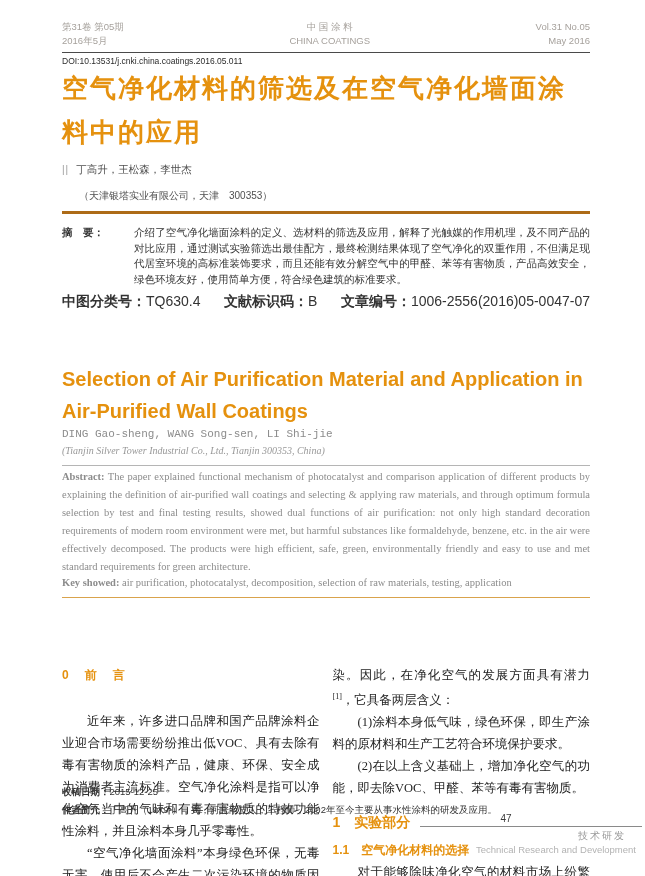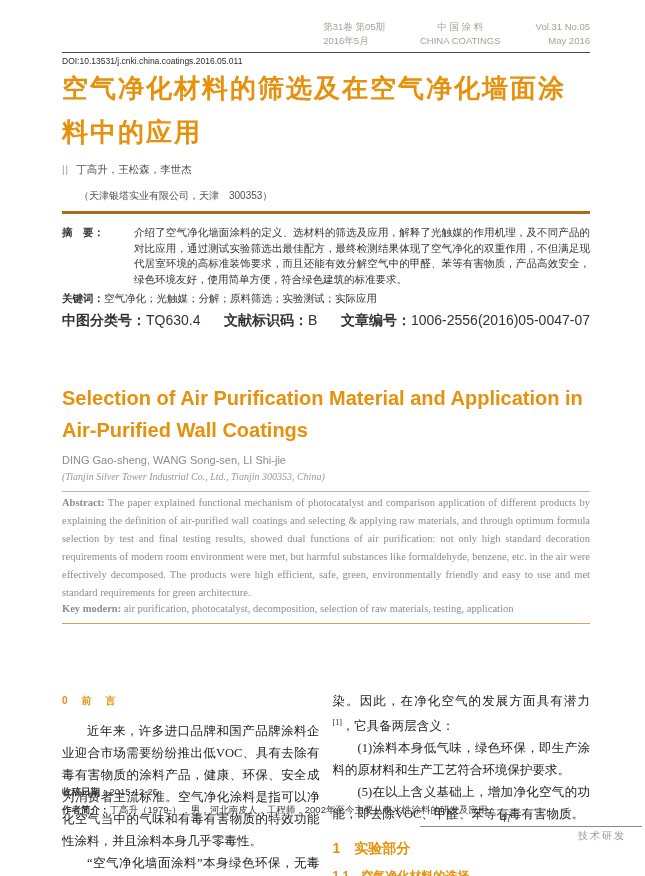--- a/index.html
+++ b/index.html
@@ -2,21 +2,21 @@
 <html><head>
 <meta charset="utf-8">
 <style>
   * { margin:0; padding:0; box-sizing:border-box; }
   html,body { background:#ffffff; }
   body { width:645px; height:876px; font-family:"Liberation Sans", sans-serif; color:#2d2d2d; }
   .page { position:relative; width:645px; height:876px; background:#fff; overflow:hidden; }
   .inner { padding:20px 55px 0 62px; }
 
   
-  .journal-header { display:flex; justify-content:flex-end; font-size:9.5px; line-height:14px; color:#a6a19c; padding-bottom:4px; border-bottom:1px solid #4a4a4a;gap:35px; }
+  .journal-header { display:flex; justify-content:space-between; font-size:9.5px; line-height:14px; color:#a6a19c; padding-bottom:4px; border-bottom:1px solid #4a4a4a;gap:35px; }
   .journal-header .center { text-align:center; }
   .journal-header .right { text-align:right; }
   .doi { font-size:8.5px; color:#2b2b2b; margin-top:3px; }
 
   
   .title-cn { margin-top:0; font-size:26px; line-height:44px; font-weight:bold; color:#e5910e; letter-spacing:2px; }
   .authors-row { margin-top:9px; display:flex; align-items:baseline; font-size:10.5px; color:#4f4f4f; }
   .author-mark { color:#9b9b9b; letter-spacing:1px; margin-right:7px; font-size:10px; }
   .affiliation-cn { margin-top:12px; padding-left:17px; font-size:10px; color:#4f4f4f; }
   .thick-rule { margin-top:8px; height:3px; background:#ad6b17; }
@@ -25,32 +25,32 @@
   .abstract-cn { margin-top:11px; font-size:10.5px; line-height:15.5px; color:#333; display:flex;gap:28px; }
   .abstract-cn .lbl { font-weight:bold; white-space:nowrap; margin-right:2px; }
   .abstract-cn .txt { text-align:justify; }
   .keywords-cn { margin-top:5px; font-size:10.5px; color:#333; }
   .keywords-cn .lbl { font-weight:bold; }
   .class-row { margin-top:6px; display:flex; justify-content:space-between; font-size:14px; color:#333; }
   .class-row .lbl { font-weight:bold; }
 
   
   .title-en { margin-top:52px; font-size:20px; line-height:32px; font-weight:bold; color:#e5910e; }
-  .authors-en { margin-top:8px; font-size:11px; color:#8c8c8c; }
+  .authors-en { margin-top:1px; font-size:11px; color:#8c8c8c;font-family:Liberation Mono, monospace; }
   .affiliation-en { margin-top:5px; font-size:10px; color:#989898; font-style:italic; font-family:"Liberation Serif", serif; }
   .thin-rule-gray { margin-top:9px; border-top:1px solid #b5b5b5; }
   .abstract-en { margin-top:2px; font-size:10.5px; line-height:18px; color:#8c8c8c; text-align:justify; font-family:"Liberation Serif", serif; }
   .abstract-en .lbl, .keywords-en .lbl { font-weight:bold; }
   .keywords-en { margin-top:1px; font-size:10.5px; color:#8c8c8c; font-family:"Liberation Serif", serif; }
   .thin-rule-orange { margin-top:9px; border-top:1px solid #d9a34c; }
 
   
   .columns { margin-top:66px; display:flex; gap:13px; }
   .col { width:258px; font-family:"Liberation Serif", serif; font-size:12.5px; line-height:22px; color:#222; text-align:justify; }
-  .sec-h0 { font-family:"Liberation Sans", sans-serif; font-size:10px; font-weight:bold; color:#e5910e; letter-spacing:2px; margin-bottom:8px; }
+  .sec-h0 { font-family:"Liberation Sans", sans-serif; font-size:12px; font-weight:bold; color:#e5910e; letter-spacing:2px; margin-bottom:24px; }
   .sec-h1 { font-family:"Liberation Sans", sans-serif; font-size:14px; font-weight:bold; color:#e5910e; margin-top:12px; }
   .sec-h2 { font-family:"Liberation Sans", sans-serif; font-size:12px; font-weight:bold; color:#e5910e; margin-top:6px; }
   .para { text-indent:2em; }
   .para-cont { text-indent:0; }
   sup.ref { font-size:8px; vertical-align:super; }
 
   
   .footnote { position:absolute; left:62px; top:783px; width:470px; font-size:9.5px; line-height:18px; color:#333; }
   .footnote .lbl { font-weight:bold; }
 
@@ -90,63 +90,61 @@
       <span>丁高升，王松森，李世杰</span>
     </div>
     <div class="affiliation-cn">（天津银塔实业有限公司，天津　300353）</div>
 
     <div class="thick-rule"></div>
 
     <div class="abstract-cn">
       <span class="lbl">摘　要：</span>
       <span class="txt">介绍了空气净化墙面涂料的定义、选材料的筛选及应用，解释了光触媒的作用机理，及不同产品的对比应用，通过测试实验筛选出最佳配方，最终检测结果体现了空气净化的双重作用，不但满足现代居室环境的高标准装饰要求，而且还能有效分解空气中的甲醛、苯等有害物质，产品高效安全，绿色环境友好，使用简单方便，符合绿色建筑的标准要求。</span>
     </div>
-    <div class="keywords-cn">
-      <span class="lbl">关键词：</span><span>空气净化；光触媒；分解；原料筛选；实验测试；实际应用</span>
-    </div>
     <div class="class-row">
       <span><span class="lbl">中图分类号：</span><span>TQ630.4</span></span>
       <span><span class="lbl">文献标识码：</span><span>B</span></span>
       <span><span class="lbl">文章编号：</span><span>1006-2556(2016)05-0047-07</span></span>
     </div>
 
     <h2 class="title-en">Selection of Air Purification Material and Application in Air-Purified Wall Coatings</h2>
     <div class="authors-en">DING Gao-sheng, WANG Song-sen, LI Shi-jie</div>
     <div class="affiliation-en">(Tianjin Silver Tower Industrial Co., Ltd., Tianjin 300353, China)</div>
     <div class="thin-rule-gray"></div>
     <div class="abstract-en">
       <span class="lbl">Abstract:</span>
       <span>The paper explained functional mechanism of photocatalyst and comparison application of different products by explaining the definition of air-purified wall coatings and selecting &amp; applying raw materials, and through optimum formula selection by test and final testing results, showed dual functions of air purification: not only high standard decoration requirements of modern room environment were met, but harmful substances like formaldehyde, benzene, etc. in the air were effectively decomposed. The products were high efficient, safe, green, environmentally friendly and easy to use and met standard requirements for green architecture.</span>
     </div>
     <div class="keywords-en">
-      <span class="lbl">Key modern:</span>
+      <span class="lbl">Key showed:</span>
       <span>air purification, photocatalyst, decomposition, selection of raw materials, testing, application</span>
     </div>
     <div class="thin-rule-orange"></div>
 
     <div class="columns">
       <div class="col">
         <div class="sec-h0">0　前　言</div>
         <p class="para">近年来，许多进口品牌和国产品牌涂料企业迎合市场需要纷纷推出低VOC、具有去除有毒有害物质的涂料产品，健康、环保、安全成为消费者主流标准。空气净化涂料是指可以净化空气当中的气味和有毒有害物质的特效功能性涂料，并且涂料本身几乎零毒性。</p>
         <p class="para">“空气净化墙面涂料”本身绿色环保，无毒无害，使用后不会产生二次污染环境的物质因素，但又具备去除环境当中已存在或其他途径造成的环境污</p>
       </div>
       <div class="col">
         <p class="para-cont"><span>染。因此，在净化空气的发展方面具有潜力</span><sup class="ref">[1]</sup><span>，它具备两层含义：</span></p>
         <p class="para">(1)涂料本身低气味，绿色环保，即生产涂料的原材料和生产工艺符合环境保护要求。</p>
-        <p class="para">(5)在以上含义基础上，增加净化空气的功能，即去除VOC、甲醛、苯等有毒有害物质。</p>
+        <p class="para">(2)在以上含义基础上，增加净化空气的功能，即去除VOC、甲醛、苯等有毒有害物质。</p>
         <div class="sec-h1">1　实验部分</div>
         <div class="sec-h2">1.1　空气净化材料的选择</div>
         <p class="para">对于能够除味净化空气的材料市场上纷繁芜杂，例如：活性炭、硅藻泥、竹炭、除甲醛添加剂、光触</p>
       </div>
     </div>
   </div>
 
   <div class="footnote">
     <div><span class="lbl">收稿日期：</span><span>2015-12-25</span></div>
     <div><span class="lbl">作者简介：</span><span>丁高升（1979-），男，河北南皮人，工程师，2002年至今主要从事水性涂料的研发及应用。</span></div>
   </div>
 
   <div class="footer">
     <div class="page-num">47</div>
     <div class="footer-rule"></div>
     <div class="col-cn">技术研发</div>
+    <div class="col-en">Technical Research and Development</div>
   </div>
 </div>
 
 </body></html>

